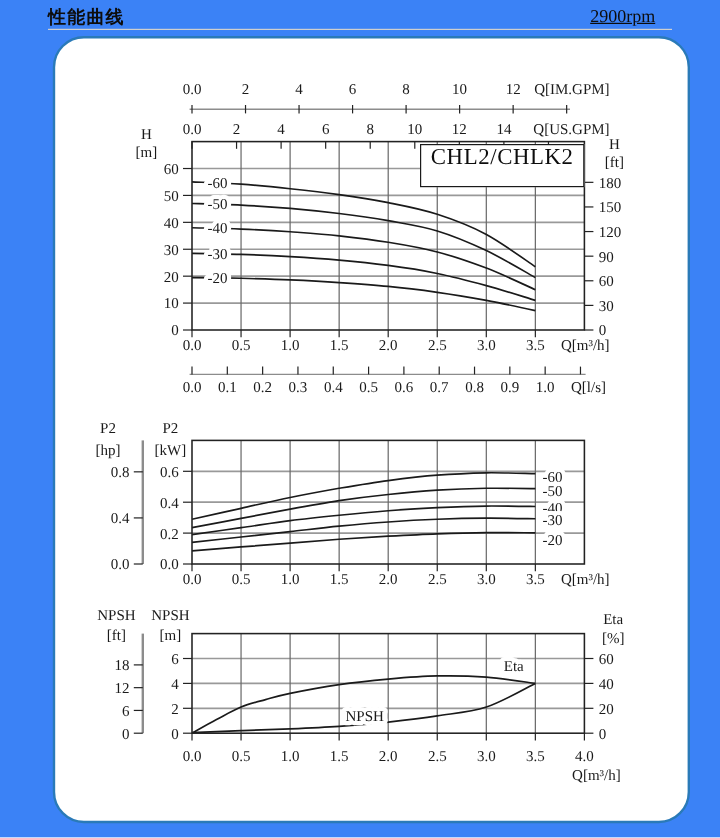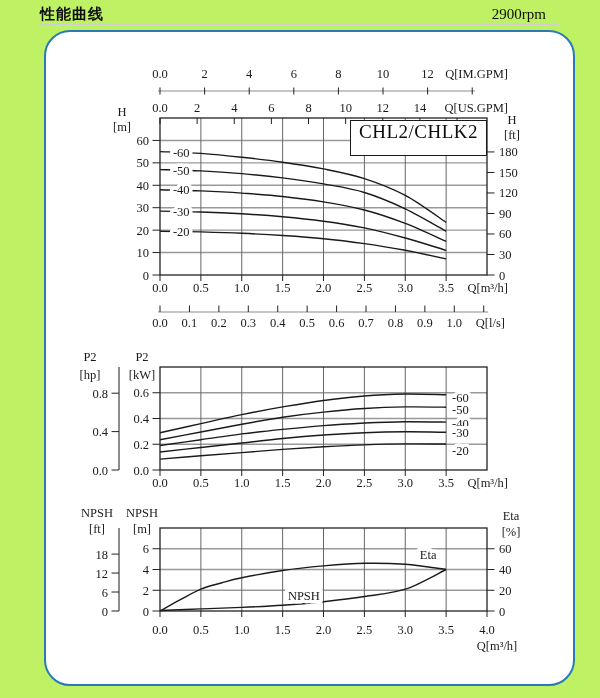--- a/index.html
+++ b/index.html
@@ -1,20 +1,20 @@
 <!DOCTYPE html>
 <html><head>
 <meta charset="utf-8">
 <style>
   html,body{margin:0;padding:0;background:#fff;}
   body{width:600px;height:698px;font-family:"Liberation Serif",serif;color:#1a1a1a;}
-  .page{position:relative;width:600px;height:698px;overflow:hidden;background:#bef264;}
+  .page{position:relative;width:600px;height:698px;overflow:hidden;background:#3b82f6;}
   .header-title{position:absolute;left:40px;top:5px;font-family:"Liberation Sans",sans-serif;
     font-weight:700;font-size:15px;color:#0d0d0d;letter-spacing:1px;}
-  .rpm{position:absolute;top:6px;right:54px;font-size:15px;color:#0d0d0d;}
+  .rpm{position:absolute;top:6px;right:54px;font-size:15px;color:#0d0d0d;text-decoration:underline;}
   .rule{position:absolute;left:40px;top:24px;width:520px;height:1px;background:#cfcfcf;}
   .panel{position:absolute;left:44px;top:30px;width:531px;height:656px;box-sizing:border-box;
     border:2px solid #2a7ab8;border-radius:26px;background:#fff;}
   #chart-svg{position:absolute;left:0;top:0;}
   #chart-svg text{font-family:"Liberation Serif",serif;}
   .model-box{position:absolute;left:350px;top:120px;width:137px;height:36px;background:#fff;
     border:1.5px solid #1a1a1a;box-sizing:border-box;display:flex;
     justify-content:center;font-size:19px;color:#0d0d0d;letter-spacing:0.5px;}
 </style>
 </head>

